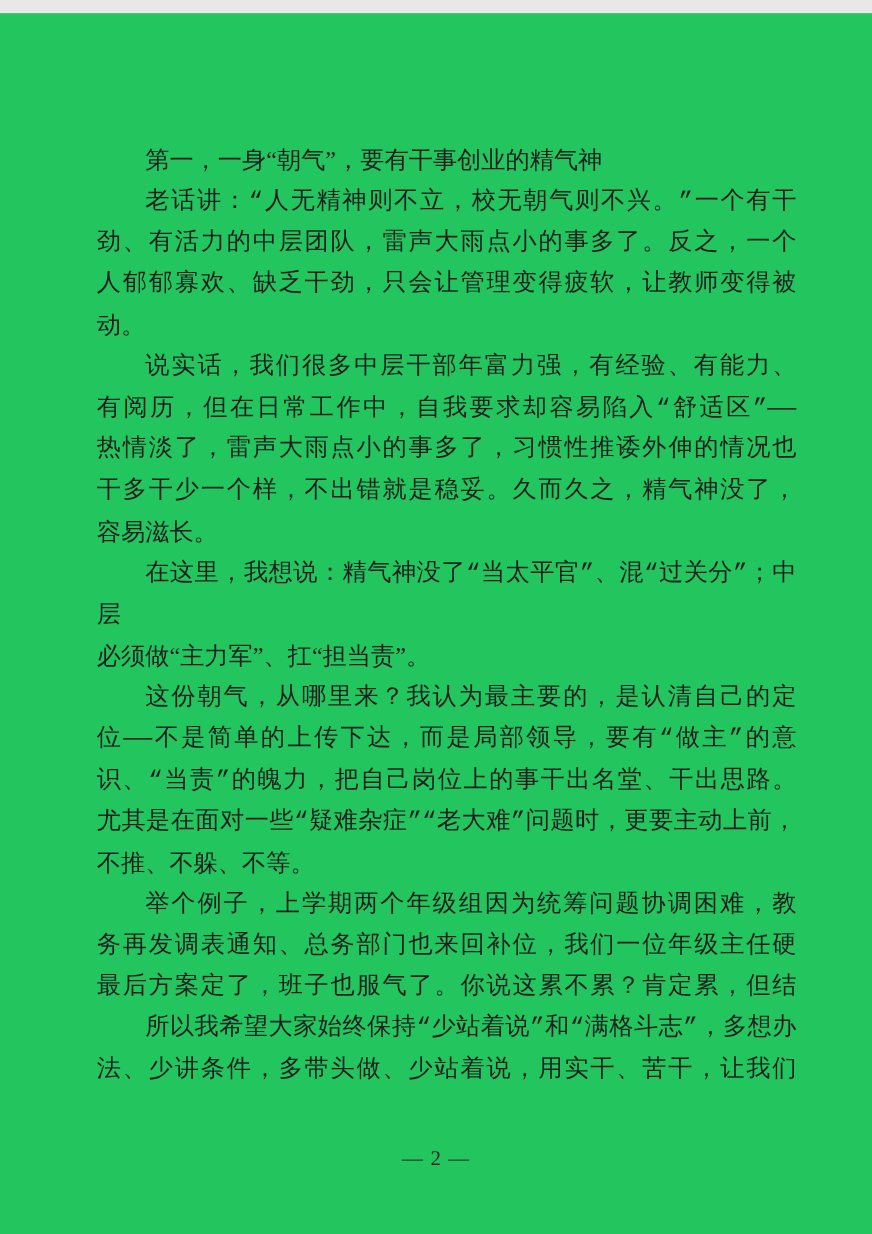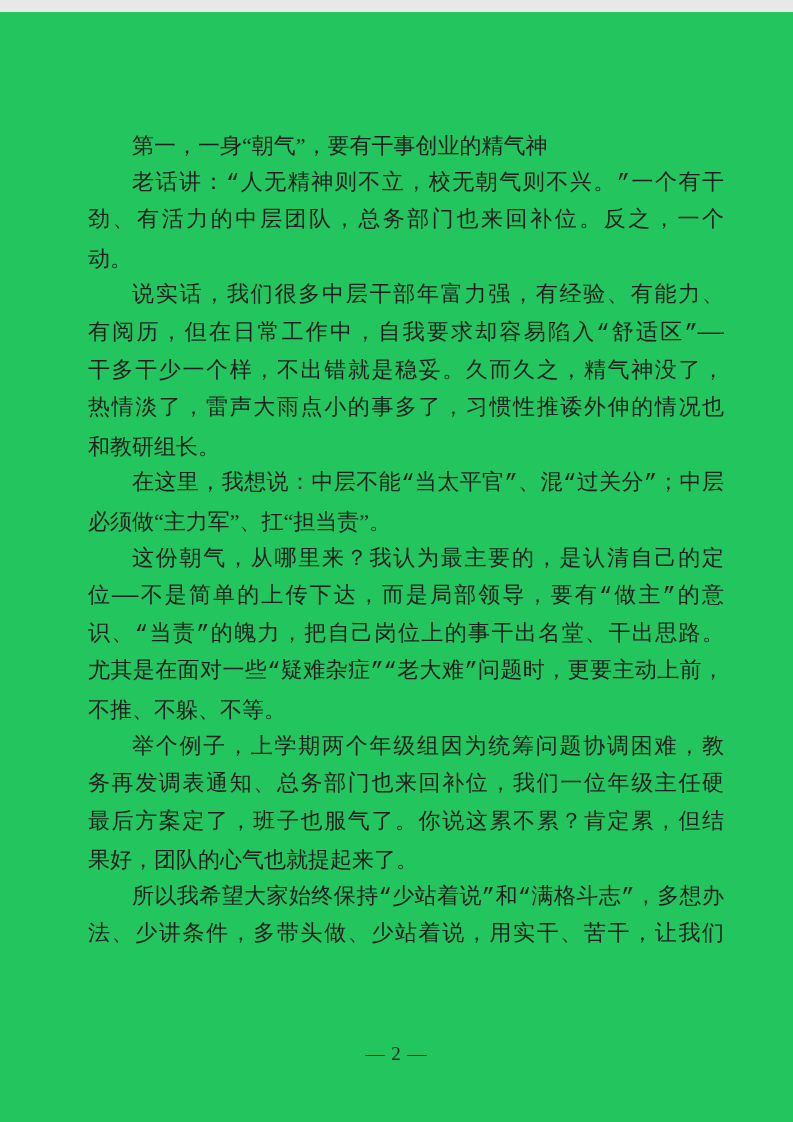--- a/index.html
+++ b/index.html
@@ -52,37 +52,37 @@
     letter-spacing: 1px;
   }
 </style>
 </head>
 <body>
 
 <div class="page">
   <div class="body-text">
       <div class="line indent">第一，一身“朝气”，要有干事创业的精气神</div>
       <div class="line indent full">老话讲：“人无精神则不立，校无朝气则不兴。”一个有干</div>
-      <div class="line full">劲、有活力的中层团队，总务部门也来回补位。反之，一个</div>
+      <div class="line full">劲、有活力的中层团队，雷声大雨点小的事多了。反之，一个</div>
+      <div class="line full">人郁郁寡欢、缺乏干劲，只会让管理变得疲软，让教师变得被</div>
       <div class="line">动。</div>
       <div class="line indent full">说实话，我们很多中层干部年富力强，有经验、有能力、</div>
       <div class="line full">有阅历，但在日常工作中，自我要求却容易陷入“舒适区”——</div>
+      <div class="line full">热情淡了，雷声大雨点小的事多了，习惯性推诿外伸的情况也</div>
       <div class="line full">干多干少一个样，不出错就是稳妥。久而久之，精气神没了，</div>
-      <div class="line full">热情淡了，雷声大雨点小的事多了，习惯性推诿外伸的情况也</div>
-      <div class="line">和教研组长。</div>
-      <div class="line indent full">在这里，我想说：中层不能“当太平官”、混“过关分”；中层</div>
+      <div class="line">容易滋长。</div>
+      <div class="line indent full">在这里，我想说：精气神没了“当太平官”、混“过关分”；中层</div>
       <div class="line">必须做“主力军”、扛“担当责”。</div>
       <div class="line indent full">这份朝气，从哪里来？我认为最主要的，是认清自己的定</div>
       <div class="line full">位——不是简单的上传下达，而是局部领导，要有“做主”的意</div>
       <div class="line full">识、“当责”的魄力，把自己岗位上的事干出名堂、干出思路。</div>
       <div class="line full">尤其是在面对一些“疑难杂症”“老大难”问题时，更要主动上前，</div>
       <div class="line">不推、不躲、不等。</div>
       <div class="line indent full">举个例子，上学期两个年级组因为统筹问题协调困难，教</div>
       <div class="line full">务再发调表通知、总务部门也来回补位，我们一位年级主任硬</div>
       <div class="line full">最后方案定了，班子也服气了。你说这累不累？肯定累，但结</div>
-      <div class="line">果好，团队的心气也就提起来了。</div>
       <div class="line indent full">所以我希望大家始终保持“少站着说”和“满格斗志”，多想办</div>
       <div class="line full">法、少讲条件，多带头做、少站着说，用实干、苦干，让我们</div>
     </div>
   <div class="footer">
     <span>— 2 —</span>
   </div>
 </div>
 
 </body></html>

